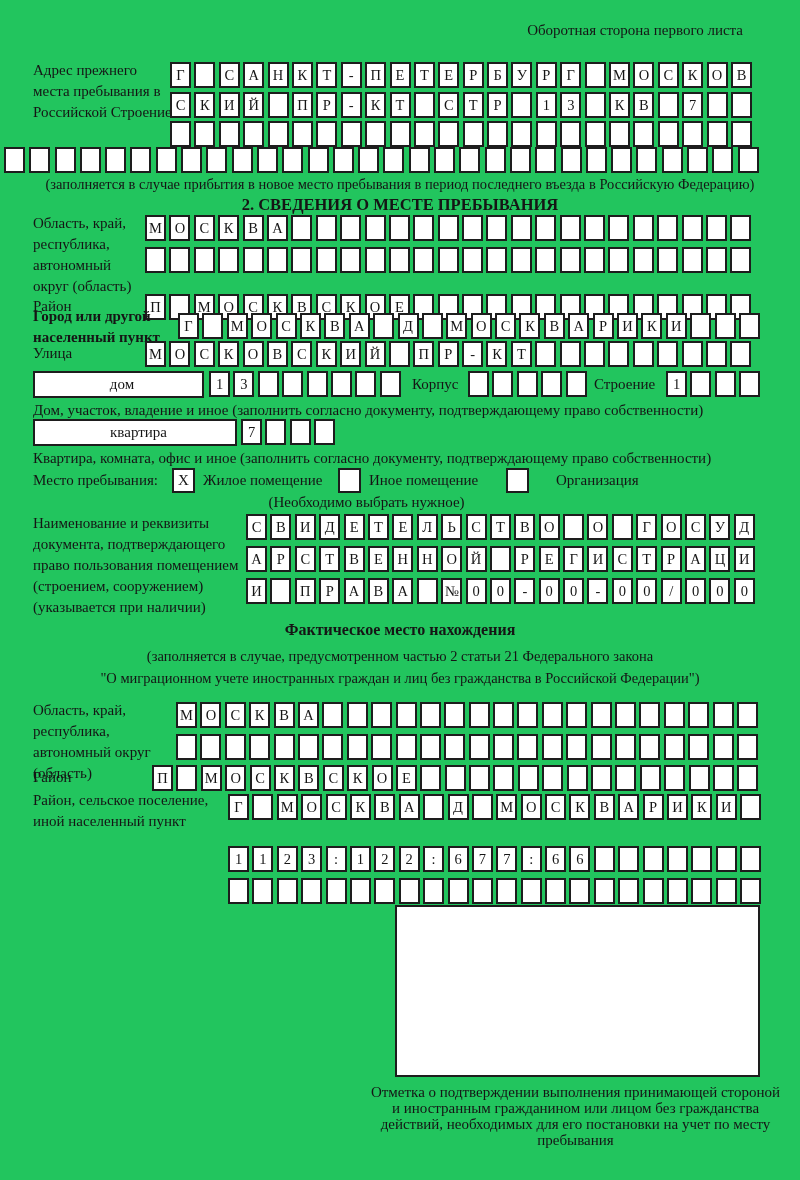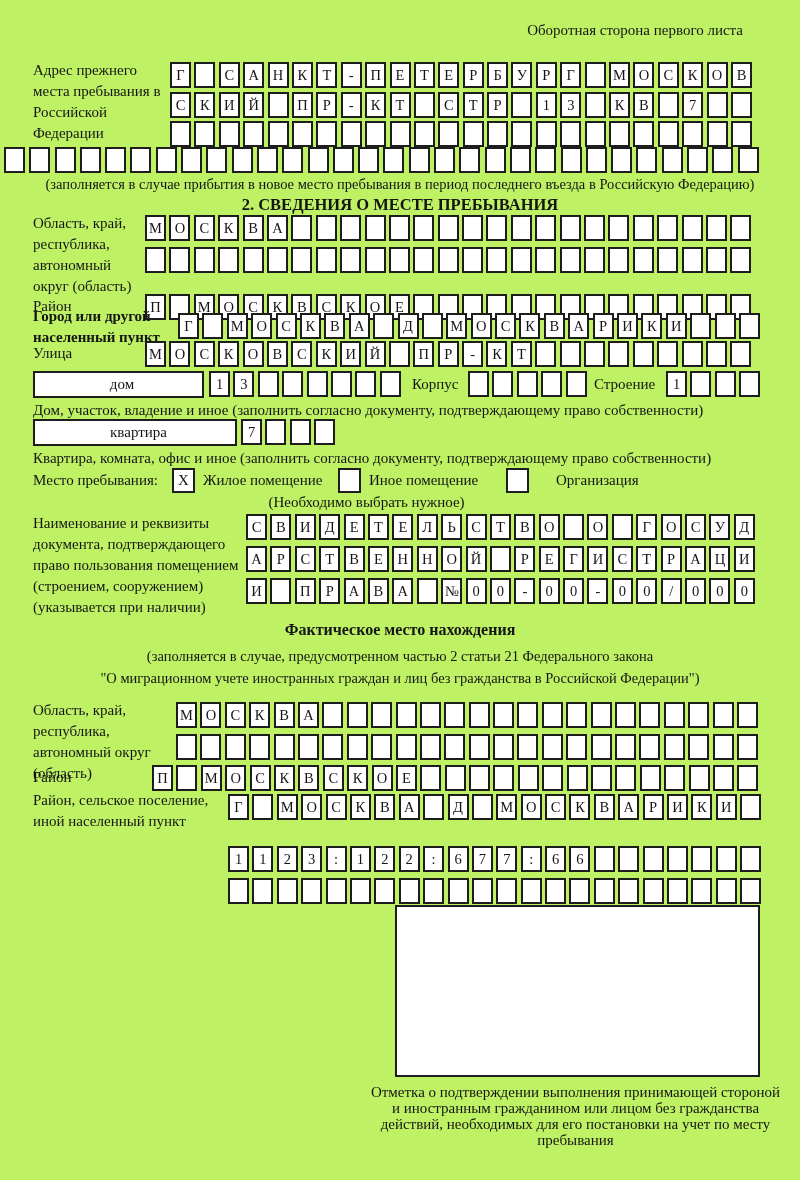--- a/index.html
+++ b/index.html
@@ -1,16 +1,16 @@
 <!DOCTYPE html>
 <html><head>
 <meta charset="utf-8">
 <style>
   html,body{margin:0;padding:0;background:#fff;}
-  .page{position:relative;width:800px;height:1180px;background:#bef264;
+  .page{position:relative;width:800px;height:1180px;background:#22c55e;
         font-family:"Liberation Serif","DejaVu Serif",serif;font-size:15px;color:#151515;overflow:hidden;}
   .label{position:absolute;line-height:21px;}
   .center{position:absolute;left:0;width:100%;text-align:center;}
   .bold{font-weight:bold;}
   .boxrow{position:absolute;display:flex;gap:3.4px;}
   .boxrow.gapwide{gap:4.3px;}
   .cell{flex:none;width:21px;height:26px;border:2px solid #1d1d1d;box-sizing:border-box;
         display:flex;align-items:center;justify-content:center;font-size:14.5px;background:#fff;}
   .widebox{position:absolute;height:27px;border:2px solid #1d1d1d;box-sizing:border-box;
         display:flex;align-items:center;justify-content:center;background:#fff;padding-left:7px;}
@@ -19,21 +19,21 @@
   .stampbox{position:absolute;border:2px solid #1d1d1d;box-sizing:border-box;background:#fff;}
   .smallcap{font-size:14.5px;}
 </style>
 </head>
 <body>
 
 <div class="page">
 
   <div class="label" style="top:20px;right:57px;">Оборотная сторона первого листа</div>
 
-  <div class="label" style="left:33px;top:60px;width:140px;">Адрес прежнего места пребывания в Российской Федерации</div>
+  <div class="label" style="left:33px;top:60px;width:140px;">Адрес прежнего места пребывания в Российской Строение</div>
   <div class="boxrow" style="left:170px;top:62px;">
       <div class="cell">Г</div>
       <div class="cell"></div>
       <div class="cell">С</div>
       <div class="cell">А</div>
       <div class="cell">Н</div>
       <div class="cell">К</div>
       <div class="cell">Т</div>
       <div class="cell">-</div>
       <div class="cell">П</div>

